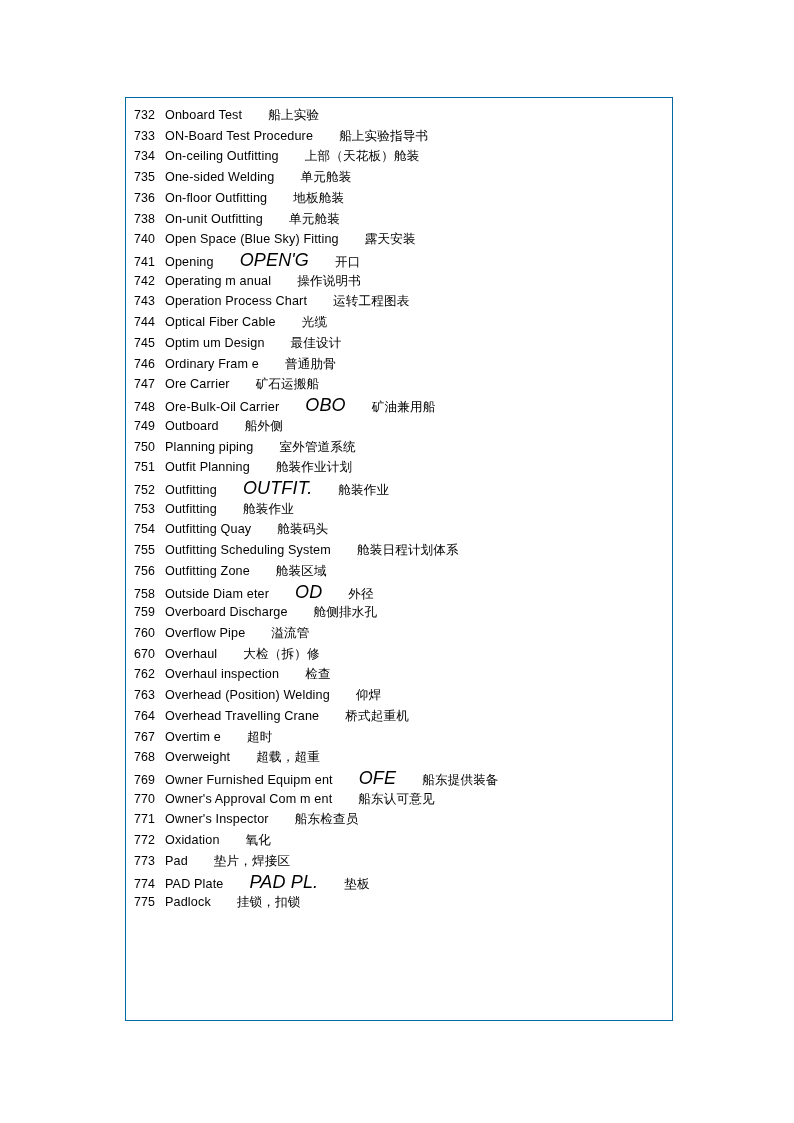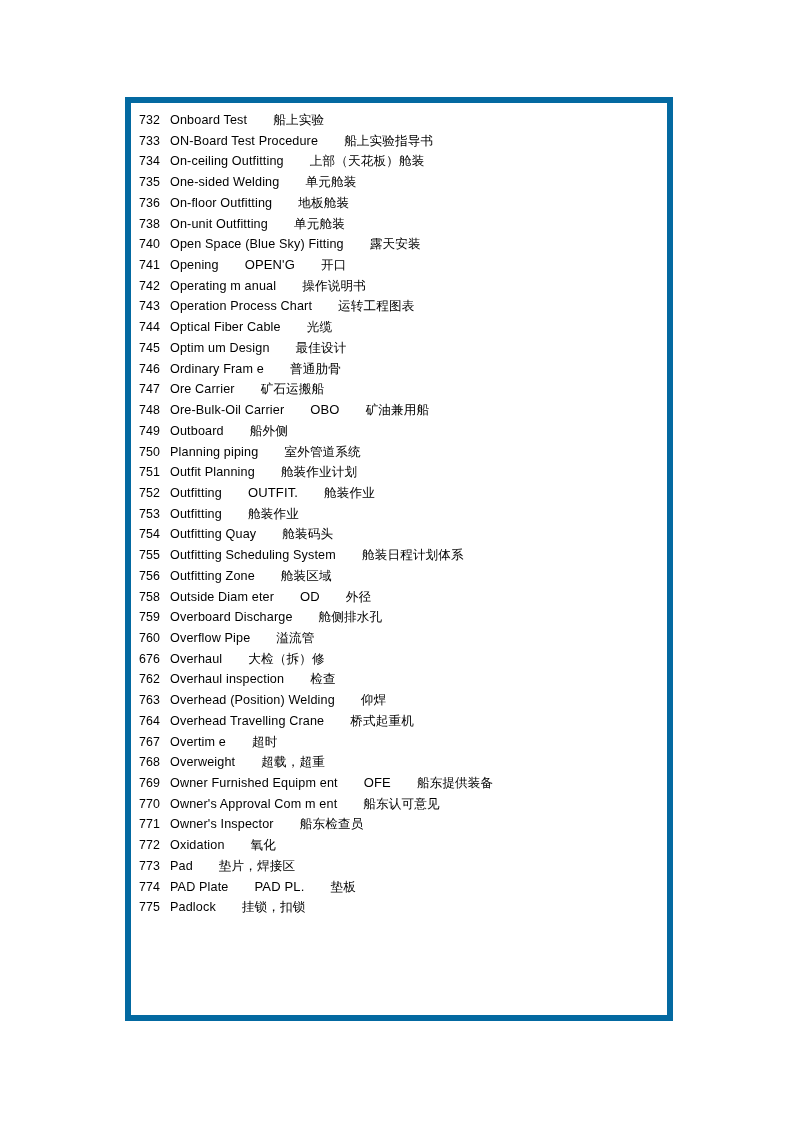--- a/index.html
+++ b/index.html
@@ -23,21 +23,21 @@
     overflow: hidden;
   }
   
   .glossary-box {
     position: absolute;
     left: 125px;
     top: 97px;
     width: 548px;
     height: 924px;
     box-sizing: border-box;
-    border: 6px solid #0369a1;
+    border: 1px solid #0369a1;
     background: #ffffff;
   }
   .glossary-list {
     position: relative;
     padding: 7px 0 0 0;
     margin: 0;
     list-style: none;
   }
   .glossary-row {
     display: block;
@@ -58,21 +58,22 @@
   .col-en {
     display: inline-block;
     font-size: 12.6px;
   }
   .tabgap {
     display: inline-block;
     width: 26px;
   }
   .col-abbr {
     display: inline-block;
-    font-size: 13px;
+    font-size: 18px;
+    font-style: italic;
   }
   .col-zh {
     display: inline-block;
     font-size: 12.6px;
     font-family: "DejaVu Sans", "Liberation Sans", sans-serif;
   }
   .col-abbr:empty, .col-abbr.hidden { display: none; }
 </style>
 </head>
 <body>
@@ -99,21 +100,21 @@
         <div class="glossary-row"><span class="col-num">750</span><span class="col-en">Planning piping</span><span class="tabgap"></span><span class="col-zh">室外管道系统</span></div>
         <div class="glossary-row"><span class="col-num">751</span><span class="col-en">Outfit Planning</span><span class="tabgap"></span><span class="col-zh">舱装作业计划</span></div>
         <div class="glossary-row"><span class="col-num">752</span><span class="col-en">Outfitting</span><span class="tabgap"></span><span class="col-abbr">OUTFIT.</span><span class="tabgap"></span><span class="col-zh">舱装作业</span></div>
         <div class="glossary-row"><span class="col-num">753</span><span class="col-en">Outfitting</span><span class="tabgap"></span><span class="col-zh">舱装作业</span></div>
         <div class="glossary-row"><span class="col-num">754</span><span class="col-en">Outfitting Quay</span><span class="tabgap"></span><span class="col-zh">舱装码头</span></div>
         <div class="glossary-row"><span class="col-num">755</span><span class="col-en">Outfitting Scheduling System</span><span class="tabgap"></span><span class="col-zh">舱装日程计划体系</span></div>
         <div class="glossary-row"><span class="col-num">756</span><span class="col-en">Outfitting Zone</span><span class="tabgap"></span><span class="col-zh">舱装区域</span></div>
         <div class="glossary-row"><span class="col-num">758</span><span class="col-en">Outside Diam eter</span><span class="tabgap"></span><span class="col-abbr">OD</span><span class="tabgap"></span><span class="col-zh">外径</span></div>
         <div class="glossary-row"><span class="col-num">759</span><span class="col-en">Overboard Discharge</span><span class="tabgap"></span><span class="col-zh">舱侧排水孔</span></div>
         <div class="glossary-row"><span class="col-num">760</span><span class="col-en">Overflow Pipe</span><span class="tabgap"></span><span class="col-zh">溢流管</span></div>
-        <div class="glossary-row"><span class="col-num">676</span><span class="col-en">Overhaul</span><span class="tabgap"></span><span class="col-zh">大检（拆）修</span></div>
+        <div class="glossary-row"><span class="col-num">670</span><span class="col-en">Overhaul</span><span class="tabgap"></span><span class="col-zh">大检（拆）修</span></div>
         <div class="glossary-row"><span class="col-num">762</span><span class="col-en">Overhaul inspection</span><span class="tabgap"></span><span class="col-zh">检查</span></div>
         <div class="glossary-row"><span class="col-num">763</span><span class="col-en">Overhead (Position) Welding</span><span class="tabgap"></span><span class="col-zh">仰焊</span></div>
         <div class="glossary-row"><span class="col-num">764</span><span class="col-en">Overhead Travelling Crane</span><span class="tabgap"></span><span class="col-zh">桥式起重机</span></div>
         <div class="glossary-row"><span class="col-num">767</span><span class="col-en">Overtim e</span><span class="tabgap"></span><span class="col-zh">超时</span></div>
         <div class="glossary-row"><span class="col-num">768</span><span class="col-en">Overweight</span><span class="tabgap"></span><span class="col-zh">超载，超重</span></div>
         <div class="glossary-row"><span class="col-num">769</span><span class="col-en">Owner Furnished Equipm ent</span><span class="tabgap"></span><span class="col-abbr">OFE</span><span class="tabgap"></span><span class="col-zh">船东提供装备</span></div>
         <div class="glossary-row"><span class="col-num">770</span><span class="col-en">Owner's Approval Com m ent</span><span class="tabgap"></span><span class="col-zh">船东认可意见</span></div>
         <div class="glossary-row"><span class="col-num">771</span><span class="col-en">Owner's Inspector</span><span class="tabgap"></span><span class="col-zh">船东检查员</span></div>
         <div class="glossary-row"><span class="col-num">772</span><span class="col-en">Oxidation</span><span class="tabgap"></span><span class="col-zh">氧化</span></div>
         <div class="glossary-row"><span class="col-num">773</span><span class="col-en">Pad</span><span class="tabgap"></span><span class="col-zh">垫片，焊接区</span></div>

